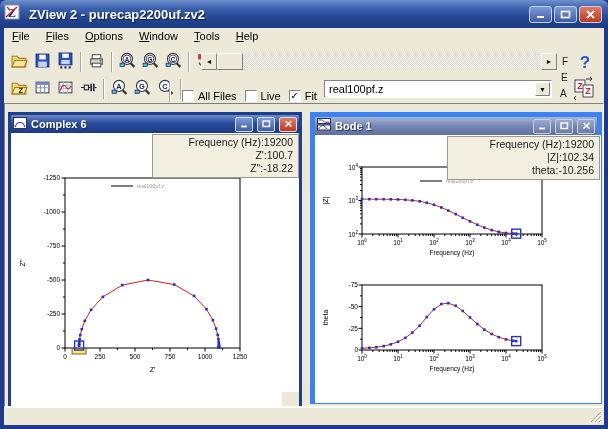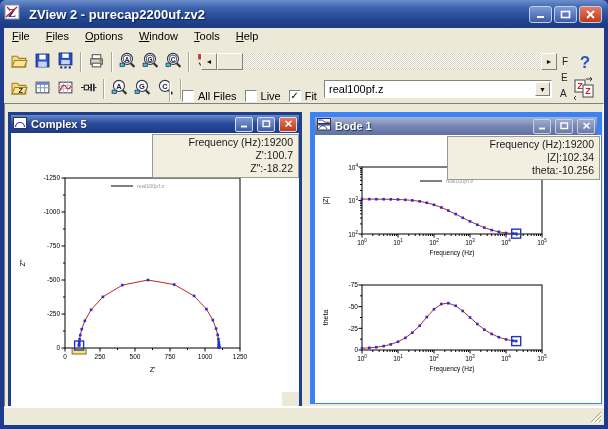--- a/index.html
+++ b/index.html
@@ -290,21 +290,21 @@
 <div class="abs" id="mdi">
 
   <div class="child" id="win-complex">
     <div class="ctbar">
       <span>
         <svg width="14" height="12" viewBox="0 0 14 12">
           <rect x="0.5" y="0.5" width="13" height="11" fill="#fff" stroke="#334"></rect>
           <path d="M2.5 10 a4.5 4.5 0 0 1 9 0" fill="none" stroke="#23C" stroke-width="1.2"></path>
         </svg>
       </span>
-      <span class="ctitle">Complex 5</span>
+      <span class="ctitle">Complex 6</span>
       <span class="cbtn">
           <svg width="9" height="8">
             <path d="M1 6.5h6" stroke="#fff" stroke-width="1.8"></path>
           </svg>
         </span>
       <span class="cbtn">
           <svg width="9" height="8">
             <rect x="1" y="1" width="6.5" height="5.5" fill="none" stroke="#fff" stroke-width="1.4"></rect>
           </svg>
         </span>

